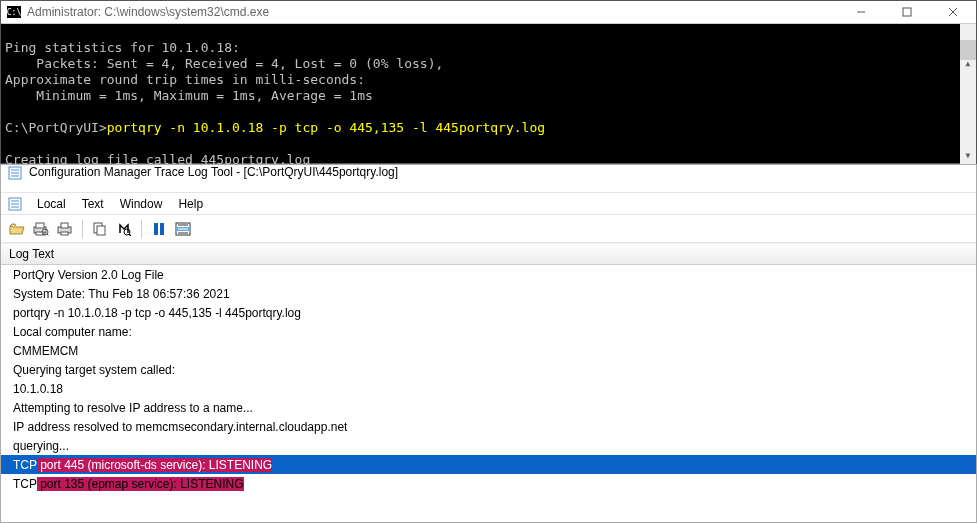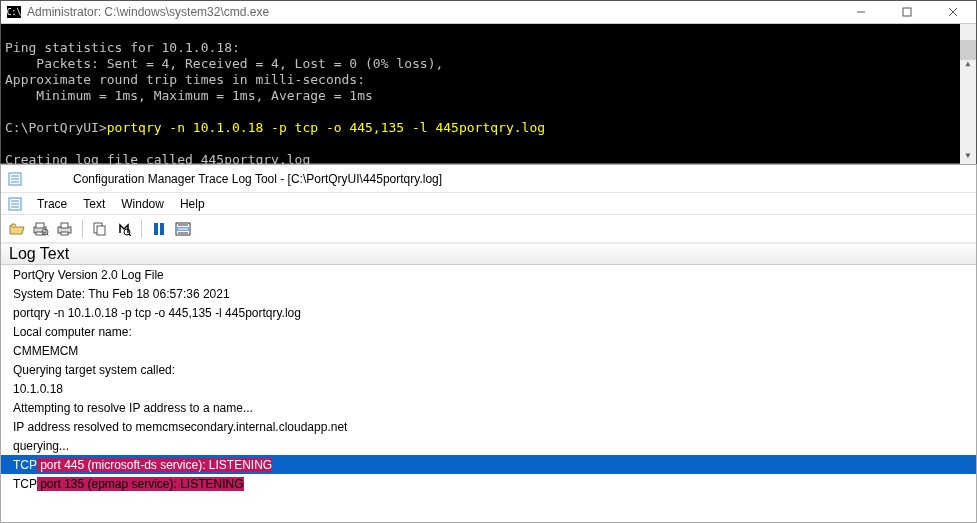--- a/index.html
+++ b/index.html
@@ -12,30 +12,30 @@
 .cmd-btn { width: 46px; height: 22px; display: flex; align-items: center; justify-content: center; color: #555; font-size: 10px; }
 .cmd-body { font-family: Consolas, "Lucida Console", monospace; font-size: 13px; color: #c0c0c0; padding: 0 4px; line-height: 16px; white-space: pre; position: relative; height: 140px; }
 .cmd-scroll { position: absolute; right: 0; top: 0; bottom: 0; width: 16px; background: #f0f0f0; }
 .cmd-scroll-up, .cmd-scroll-down { height: 16px; background: #f0f0f0; display: flex; align-items: center; justify-content: center; font-size: 8px; color: #606060; }
 .cmd-scroll-down { position: absolute; bottom: 0; width: 100%; }
 .cmd-scroll-thumb { position: absolute; top: 16px; width: 100%; height: 20px; background: #cdcdcd; }
 .cmd-prompt { color: #c0c0c0; }
 .cmd-input { color: #ffff00; }
 
 .trace-window { position: absolute; top: 164px; left: 0; right: 0; bottom: 0; background: #fff; border: 1px solid #aaa; }
-.trace-titlebar { height: 28px; display: flex; align-items: center; padding: 0 6px; background: #fff; border-bottom: 1px solid #e5e5e5; gap: 44px; }
+.trace-titlebar { height: 28px; display: flex; padding: 0 6px; background: #fff; border-bottom: 1px solid #e5e5e5; }
 .trace-title-icon { width: 16px; height: 16px; margin-right: 6px; }
 .trace-title-text { font-size: 12px; color: #000; }
 .trace-menubar { height: 22px; display: flex; align-items: center; padding: 0 2px; background: #fff; border-bottom: 1px solid #e5e5e5; }
 .trace-menu-icon { width: 16px; height: 16px; margin: 0 6px 0 4px; }
 .trace-menuitem { padding: 2px 8px; font-size: 12px; color: #000; }
 .trace-toolbar { height: 28px; display: flex; align-items: center; padding: 0 6px; background: #fff; gap: 4px; border-bottom: 1px solid #e5e5e5; }
 .tool-sep { width: 1px; height: 18px; background: #ccc; margin: 0 3px; }
 .tool-btn { width: 20px; height: 20px; display: flex; align-items: center; justify-content: center; }
-.trace-header { height: 22px; display: flex; align-items: center; padding: 0 8px; background: linear-gradient(#fdfdfd,#ececec); border-bottom: 1px solid #ccc; font-size: 16px; border-top: 1px solid #eee; }
+.trace-header { height: 22px; display: flex; align-items: center; padding: 0 8px; background: linear-gradient(#fdfdfd,#ececec); border-bottom: 1px solid #ccc; font-size: 12px; border-top: 1px solid #eee; }
 .trace-body { font-size: 12px; color: #000; overflow: hidden; }
 .trace-row { padding: 1px 12px; line-height: 19px; height: 19px; white-space: nowrap; }
 .hl-yellow { background: #be185d; }
 .row-selected { background: #0a64c8; color: #fff; }
 svg { display: block; }
 </style>
 </head>
 <body>
 
 <div class="cmd-window">
@@ -92,21 +92,21 @@
   </div>
   <div class="trace-menubar">
     <span class="trace-menu-icon">
       <svg width="16" height="16">
           <rect x="2" y="2" width="12" height="12" fill="#fff" stroke="#4a90d9"></rect>
           <line x1="4" y1="5" x2="12" y2="5" stroke="#4a90d9"></line>
           <line x1="4" y1="8" x2="12" y2="8" stroke="#4a90d9"></line>
           <line x1="4" y1="11" x2="12" y2="11" stroke="#4a90d9"></line>
         </svg>
     </span>
-    <span class="trace-menuitem">Trace</span>
+    <span class="trace-menuitem">Local</span>
     <span class="trace-menuitem">Text</span>
     <span class="trace-menuitem">Window</span>
     <span class="trace-menuitem">Help</span>
   </div>
   <div class="trace-toolbar">
     <div class="tool-btn">
         <svg width="16" height="14">
           <path d="M1 4 L1 12 L13 12 L15 5 L4 5 L3 4 Z" fill="#f4d47c" stroke="#8a6d1f" stroke-width="0.8"></path>
           <path d="M1 4 L3 2 L6 2 L7 4" fill="#f4d47c" stroke="#8a6d1f" stroke-width="0.8"></path>
         </svg>

